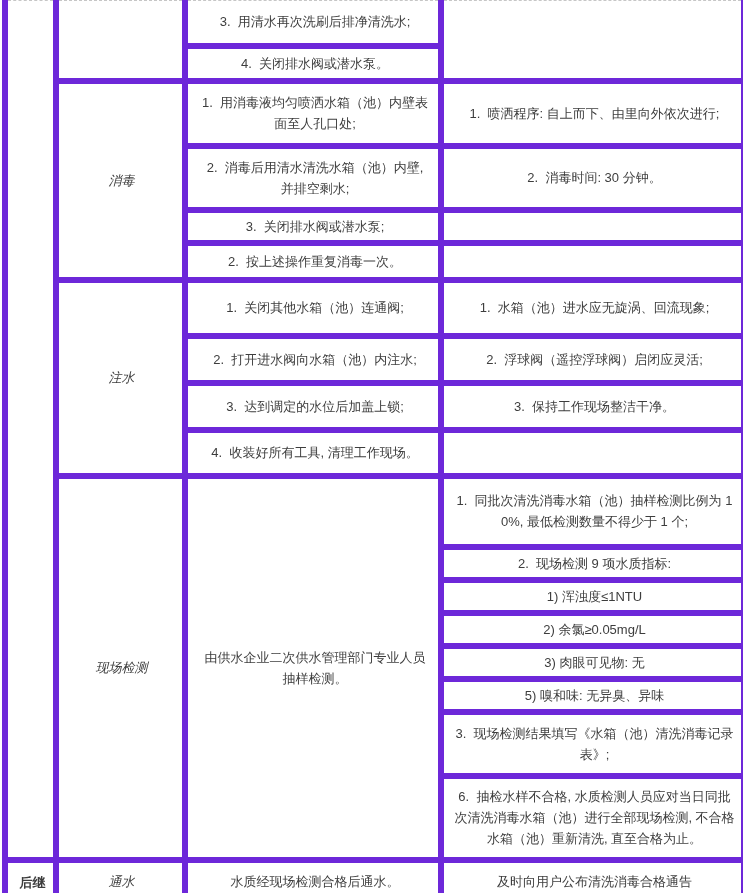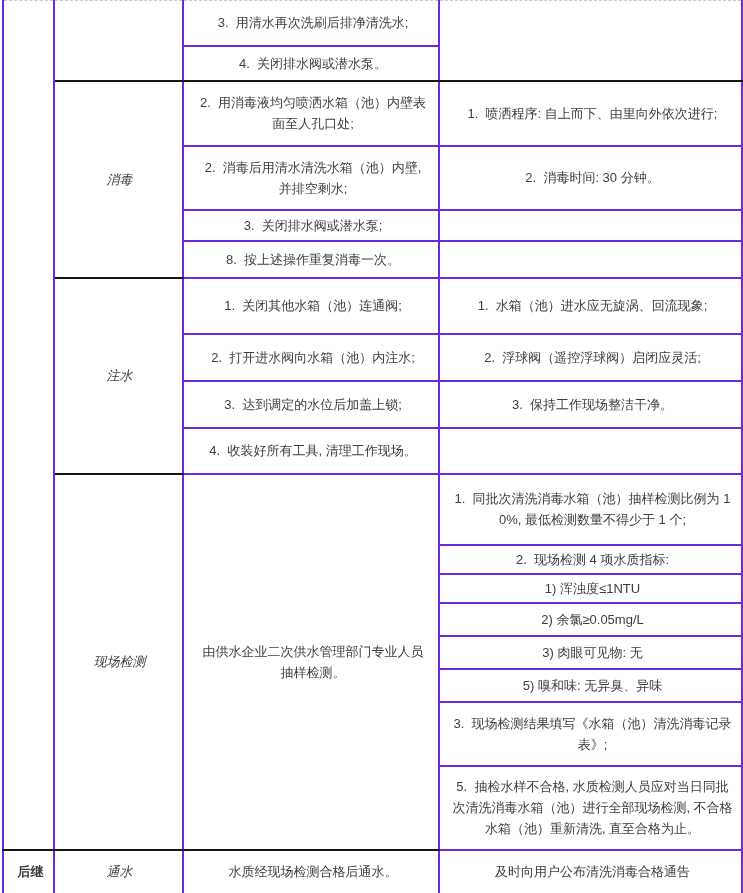--- a/index.html
+++ b/index.html
@@ -12,21 +12,21 @@
   }
   table.proc{
     table-layout:fixed;
     border-collapse:collapse;
     margin-left:2px;
     margin-top:0;
     width:739px;
     text-align:center;
   }
   td{
-    border:2px solid #6d28d9;
+    border:6px solid #6d28d9;
     vertical-align:middle;
     white-space:pre-wrap;
     font-size:13px;
     line-height:21px;
     color:#3d3d3d;
     padding:3px 6px 3px 10px;
     overflow:hidden;
     word-break:break-all;
   }
   td.lbl{padding-left:8px;font-style:italic;}
@@ -52,35 +52,35 @@
       <td class="lbl dash-t thick-b" rowspan="2"></td>
       <td class="dash-t">3.  用清水再次洗刷后排净清洗水;</td>
       <td class="dash-t thick-b" rowspan="2"></td>
     </tr>
     <tr style="height:35px">
       <td class="thick-b">4.  关闭排水阀或潜水泵。</td>
     </tr>
 
     <tr style="height:65px">
       <td class="lbl thick-b" rowspan="4">消毒</td>
-      <td>2.  用消毒液均匀喷洒水箱（池）内壁表
+      <td>1.  用消毒液均匀喷洒水箱（池）内壁表
 面至人孔口处;</td>
       <td>1.  喷洒程序: 自上而下、由里向外依次进行;</td>
     </tr>
     <tr style="height:64px">
       <td>2.  消毒后用清水清洗水箱（池）内壁,
 并排空剩水;</td>
       <td>2.  消毒时间: 30 分钟。</td>
     </tr>
     <tr style="height:31px">
       <td>3.  关闭排水阀或潜水泵;</td>
       <td></td>
     </tr>
     <tr style="height:37px">
-      <td>8.  按上述操作重复消毒一次。</td>
+      <td>2.  按上述操作重复消毒一次。</td>
       <td></td>
     </tr>
 
     <tr style="height:56px">
       <td class="lbl thick-b" rowspan="4">注水</td>
       <td>1.  关闭其他水箱（池）连通阀;</td>
       <td>1.  水箱（池）进水应无旋涡、回流现象;</td>
     </tr>
     <tr style="height:47px">
       <td>2.  打开进水阀向水箱（池）内注水;</td>
@@ -96,40 +96,40 @@
     </tr>
 
     <tr style="height:71px">
       <td class="lbl thick-b" rowspan="8">现场检测</td>
       <td class="thick-b" rowspan="8">由供水企业二次供水管理部门专业人员
 抽样检测。</td>
       <td>1.  同批次清洗消毒水箱（池）抽样检测比例为 1
 0%, 最低检测数量不得少于 1 个;</td>
     </tr>
     <tr style="height:28px">
-      <td>2.  现场检测 4 项水质指标:</td>
+      <td>2.  现场检测 9 项水质指标:</td>
     </tr>
     <tr style="height:29px">
       <td>1) 浑浊度≤1NTU</td>
     </tr>
     <tr style="height:33px">
       <td>2) 余氯≥0.05mg/L</td>
     </tr>
     <tr style="height:33px">
       <td>3) 肉眼可见物: 无</td>
     </tr>
     <tr style="height:33px">
       <td>5) 嗅和味: 无异臭、异味</td>
     </tr>
     <tr style="height:64px">
       <td>3.  现场检测结果填写《水箱（池）清洗消毒记录
 表》;</td>
     </tr>
     <tr style="height:84px">
-      <td>5.  抽检水样不合格, 水质检测人员应对当日同批
+      <td>6.  抽检水样不合格, 水质检测人员应对当日同批
 次清洗消毒水箱（池）进行全部现场检测, 不合格
 水箱（池）重新清洗, 直至合格为止。</td>
     </tr>
 
     <tr style="height:44px">
       <td class="phase thick-b">后继</td>
       <td class="lbl">通水</td>
       <td>水质经现场检测合格后通水。</td>
       <td>及时向用户公布清洗消毒合格通告</td>
     </tr>

